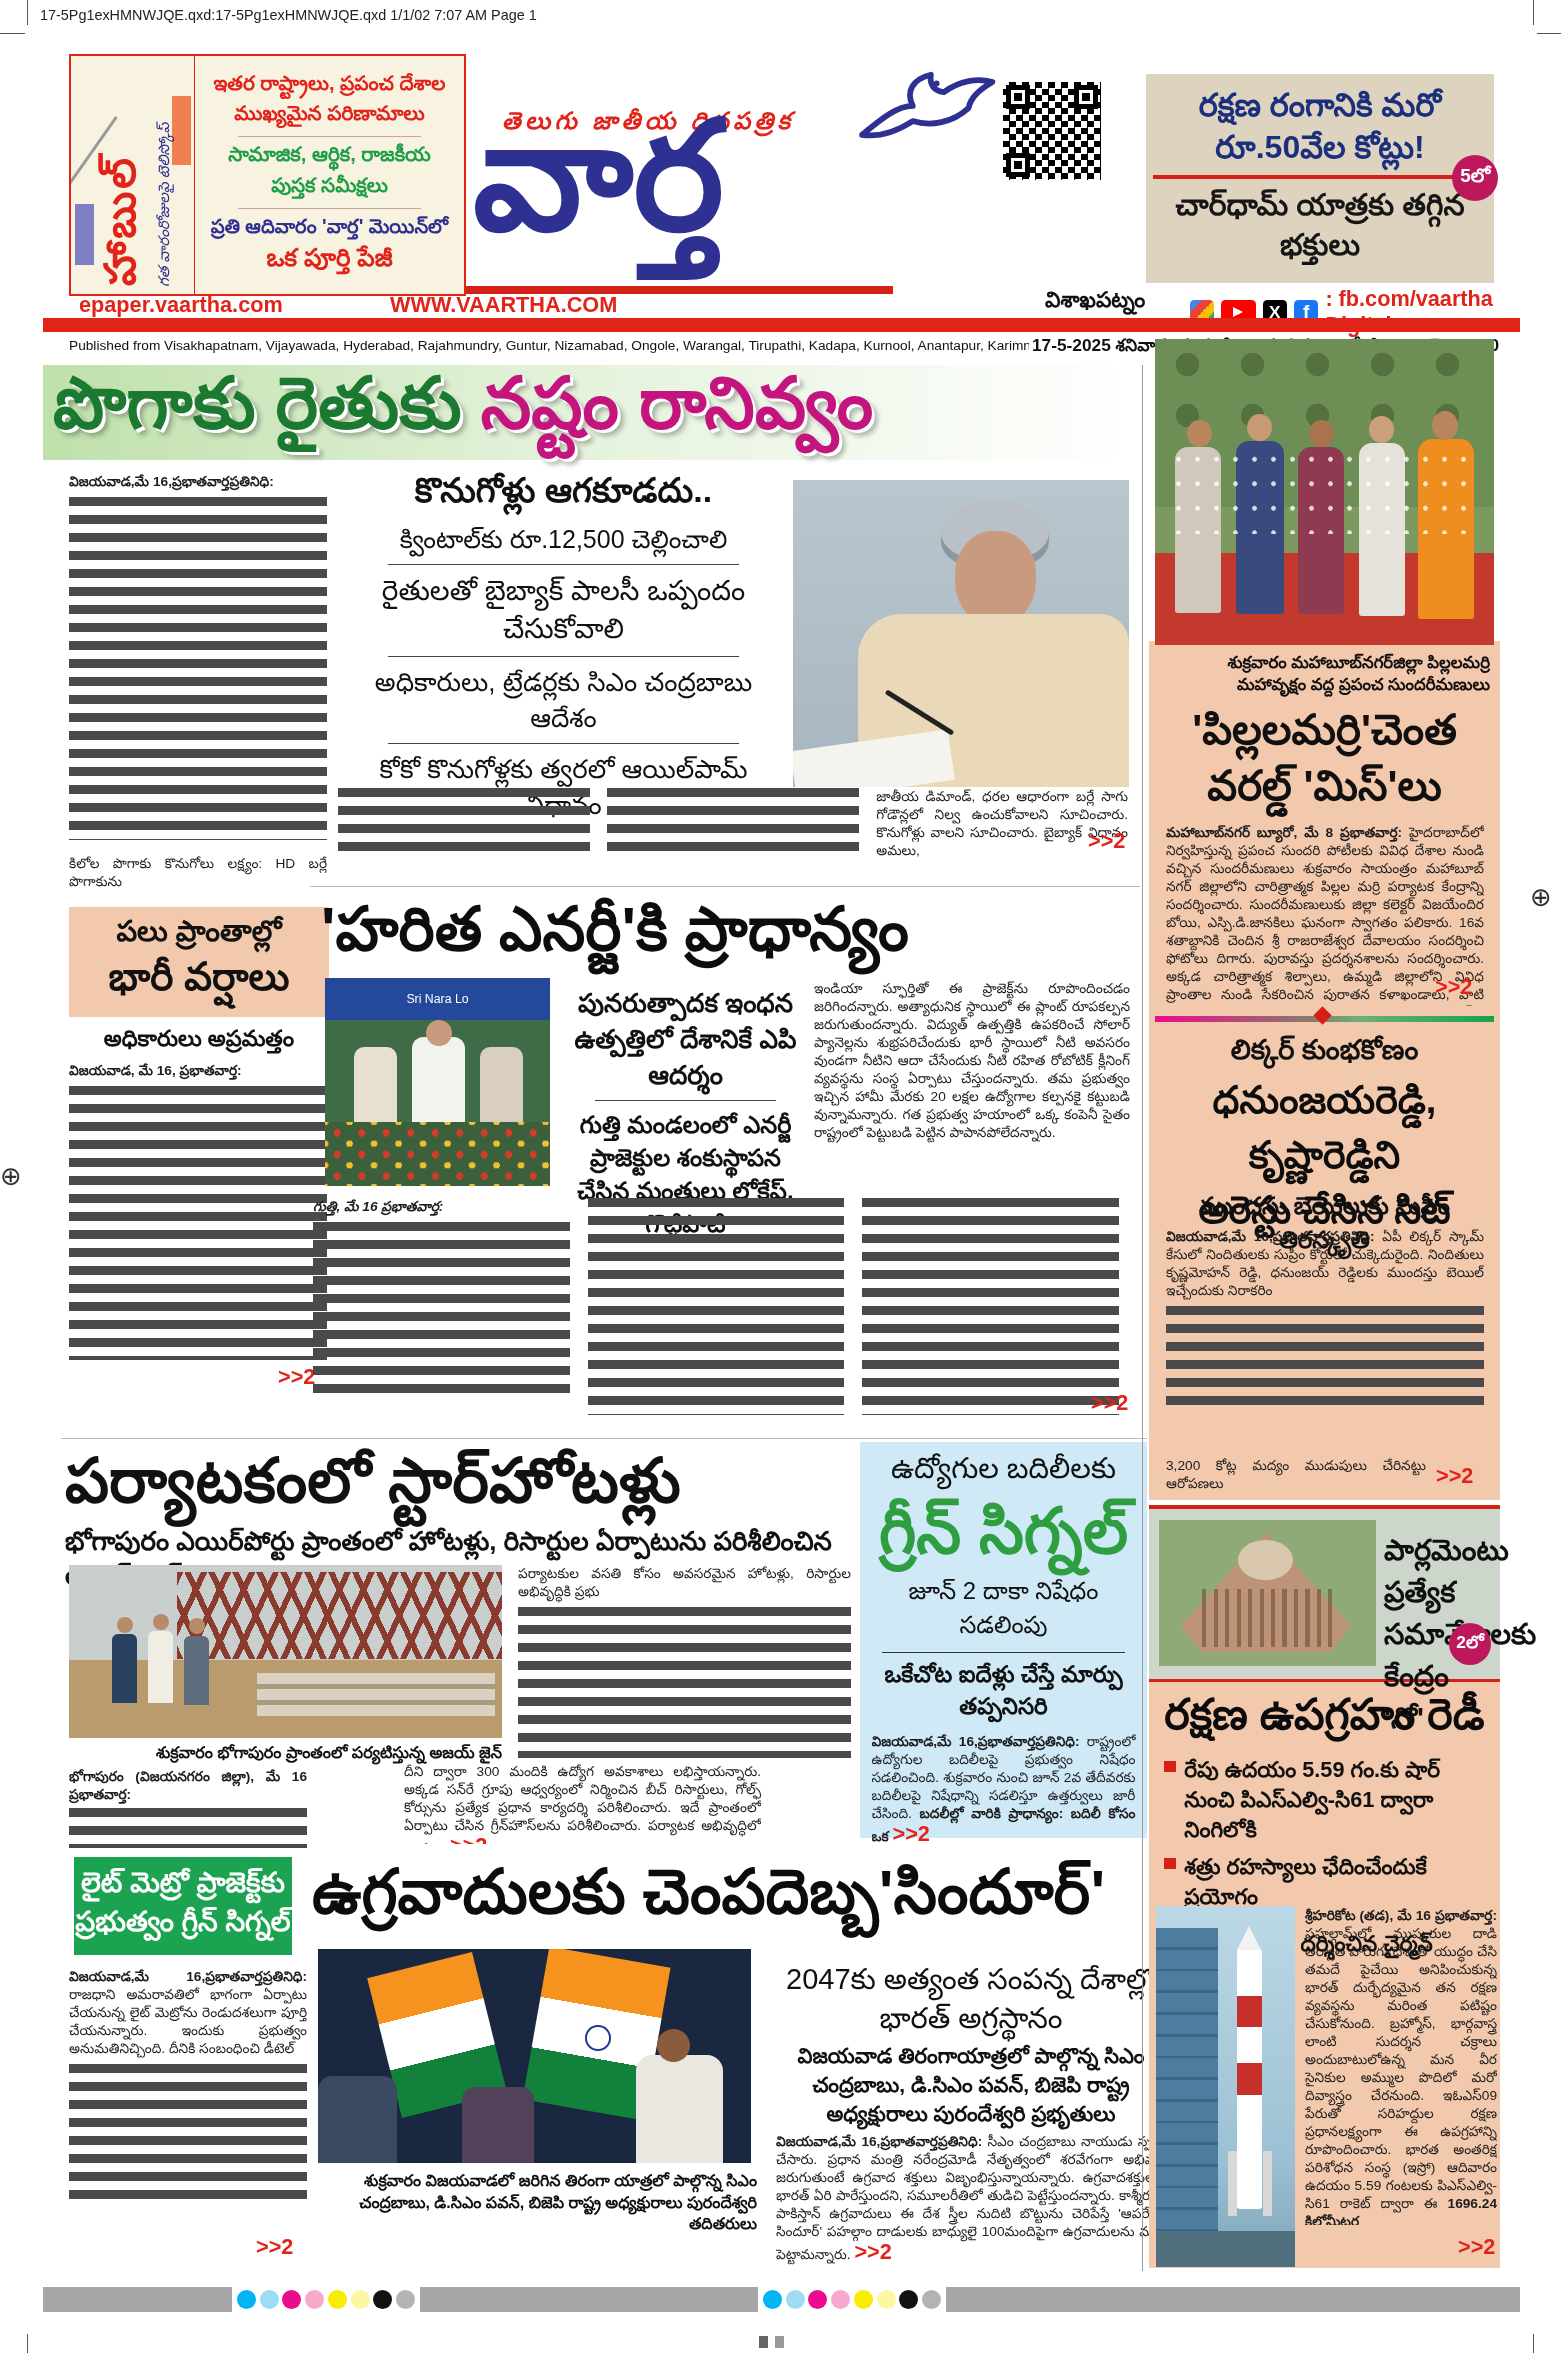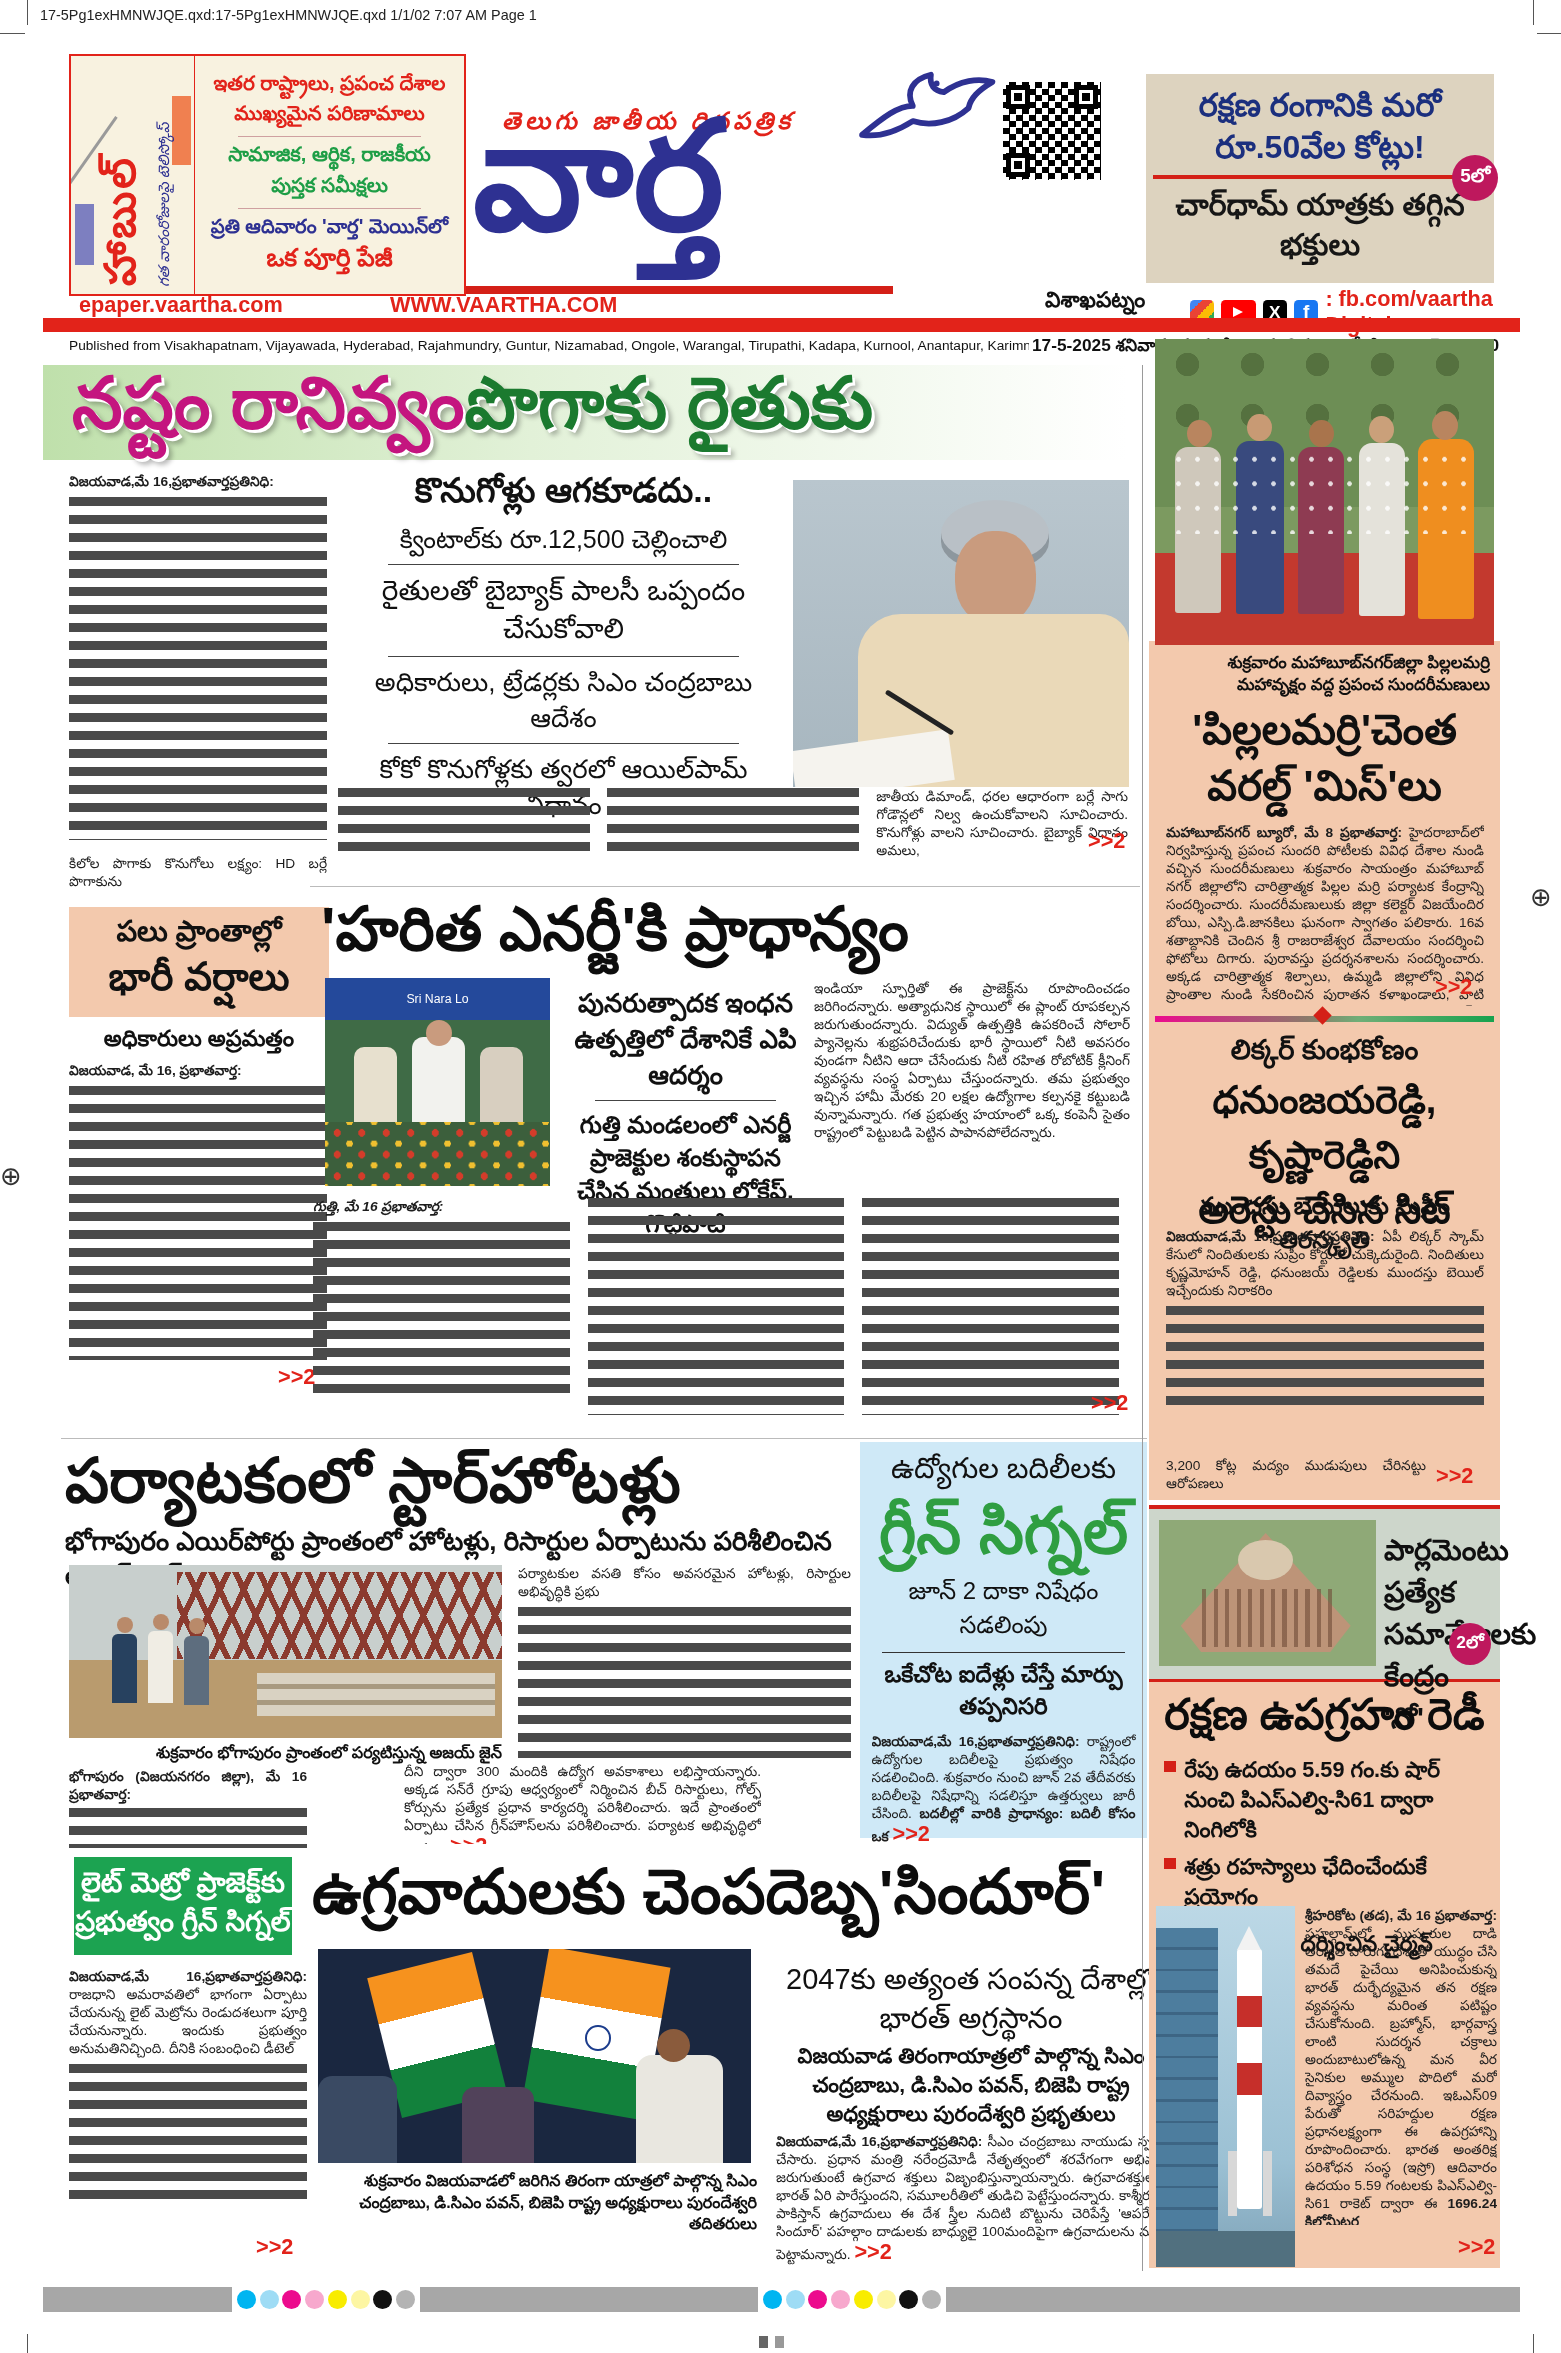--- a/index.html
+++ b/index.html
@@ -95,22 +95,22 @@
   <span class="icon b" style="width:24.5px;height:24.5px;background:#000;color:#fff;font-size:17.3px;">X</span>
   <span class="icon b" style="width:24.5px;height:24.5px;background:#1877f2;color:#fff;font-size:19px;">f</span>
   <span class="b red" style="font-size:21.7px;">: fb.com/vaartha Digital</span>
 </div>
 
 <div class="abs rule-red" style="left:43px;top:318px;width:1477px;height:14.4px;background:#e2231a;"></div>
 <div class="abs" style="left:69px;top:338px;width:960px;font-size:13.7px;color:#111;white-space:nowrap;overflow:hidden;">Published from  Visakhapatnam, Vijayawada, Hyderabad,  Rajahmundry, Guntur, Nizamabad, Ongole, Warangal, Tirupathi, Kadapa, Kurnool, Anantapur,  Karimnagar, Mahabubnagar, Khammam, Nellore, Nalgonda, Tadepalligudem, Srikakulam</div>
 <div class="abs b" style="left:1032px;top:335px;font-size:17.3px;">17-5-2025  శనివారం  సంపుటి: 31 సంచిక: 105 పేజీలు: 16  వెల: 6.50</div>
 
 <div class="abs" style="left:43px;top:365px;width:1084px;height:95px;background:linear-gradient(90deg,#bfe0ab 0%,#e2f1d8 45%,#ffffff 100%);display:flex;align-items:center;padding-left:10px;box-sizing:border-box;">
+  <span class="b" style="font-size:72px;color:#1b7a2f;text-shadow:2.9px 2.9px 0 #fff,5.8px 5.8px 5px rgba(0,0,0,.28);">పొగాకు రైతుకు</span>
   <span class="b" style="font-size:72px;color:#c4157f;margin-left:19px;text-shadow:2.9px 2.9px 0 #fff,5.8px 5.8px 5px rgba(0,0,0,.28);">నష్టం రానివ్వం</span>
-  <span class="b" style="font-size:72px;color:#1b7a2f;text-shadow:2.9px 2.9px 0 #fff,5.8px 5.8px 5px rgba(0,0,0,.28);">పొగాకు రైతుకు</span>
 </div>
 
 <div class="abs body-t" style="left:69px;top:473px;width:258px;height:379px;">
   <span class="byline">విజయవాడ,మే 16,ప్రభాతవార్తప్రతినిధి:</span>
   <div class="fl" style="height:343px;margin-top:5.8px;"></div>
 </div>
 <div class="abs body-t" style="left:69px;top:855px;width:258px;height:38px;">కిలోల పొగాకు కొనుగోలు లక్ష్యం: HD బర్లే పొగాకును</div>
 
 <div class="abs c" style="left:338px;top:469px;width:451px;">
   <div class="b" style="font-size:34px;line-height:43px;">కొనుగోళ్లు ఆగకూడదు..</div>

